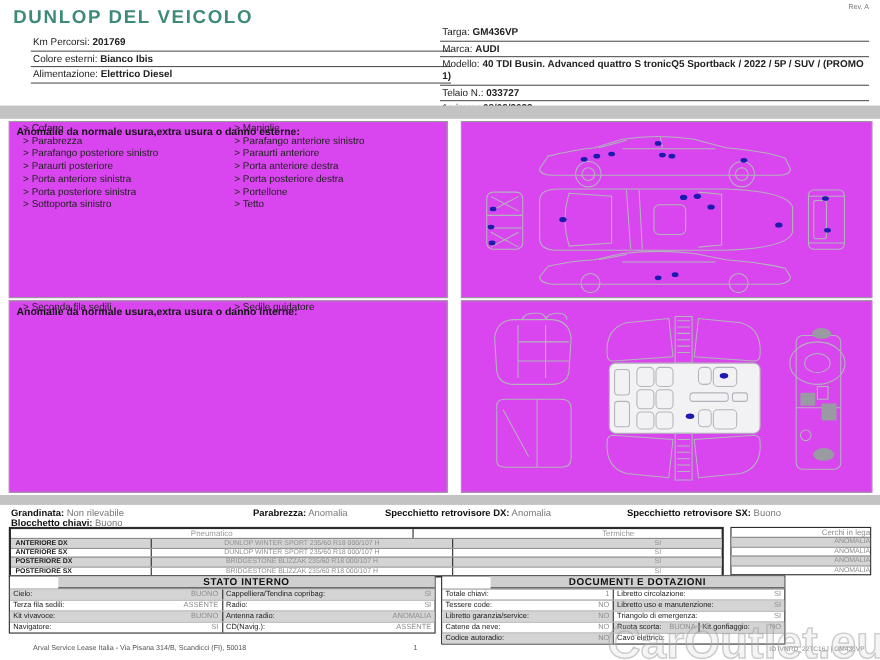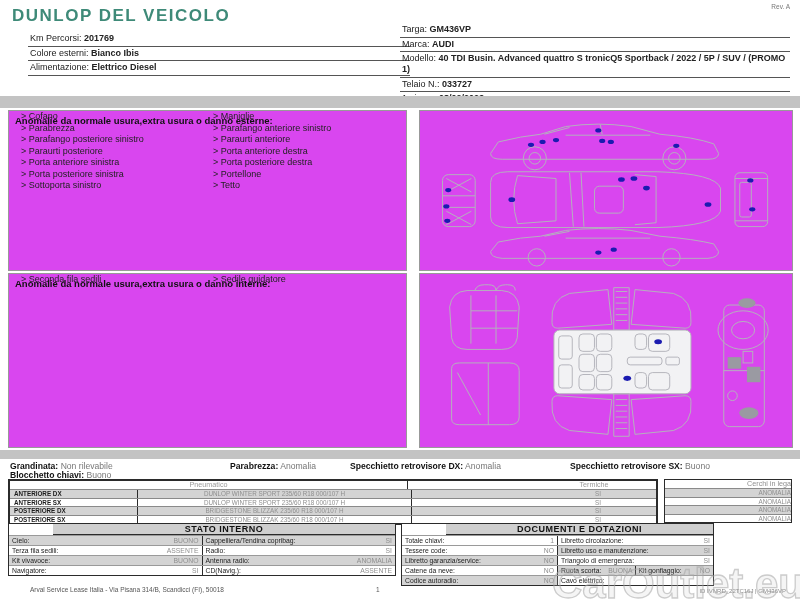--- a/index.html
+++ b/index.html
@@ -53,21 +53,21 @@
   
   .tire-main{position:absolute;left:8px;top:479px;width:650px;border:2px solid #2b2b2b;font-size:6.3px;}
   .ttr{display:flex;height:8.4px;line-height:8.2px;border-top:1px solid #8a8a8a;}
   .ttr:first-child{border-top:none;}
   .ttd{overflow:hidden;white-space:nowrap;}
   .t-pos{width:128px;border-right:1.5px solid #2b2b2b;font-weight:bold;color:#1c1c1c;padding-left:4px;}
   .t-tire{flex:1;border-right:1.5px solid #2b2b2b;text-align:center;color:var(--value-gray);}
   .t-stato{width:128px;border-right:1.5px solid #2b2b2b;text-align:center;color:var(--value-gray);margin-top:47px;}
   .t-term{width:116px;text-align:center;color:var(--value-gray);}
   .t-head{color:#9a9a9a;font-size:7.2px;font-weight:normal;text-align:center;}
-  .t-span{width:398px;border-right:1.5px solid #2b2b2b;}
+  .t-span{width:366px;border-right:1.5px solid #2b2b2b;}
   .gray{background:var(--row-gray);}
   .cerchi-t{position:absolute;left:664px;top:479px;width:128px;border:1.5px solid #2b2b2b;font-size:6.3px;}
   .ctr{height:8.4px;line-height:8.2px;text-align:right;border-top:1px solid #8a8a8a;color:var(--value-gray);overflow:hidden;}
   .ctr:first-child{border-top:none;}
 
   
   .panel{position:absolute;top:523px;border:1.5px solid #2b2b2b;background:#fff;}
   .panel-left{left:8px;width:388px;}
   .panel-right{left:401px;width:313px;}
   .panel-h{background:var(--panel-header-gray);font-weight:bold;font-size:9px;text-align:center;

